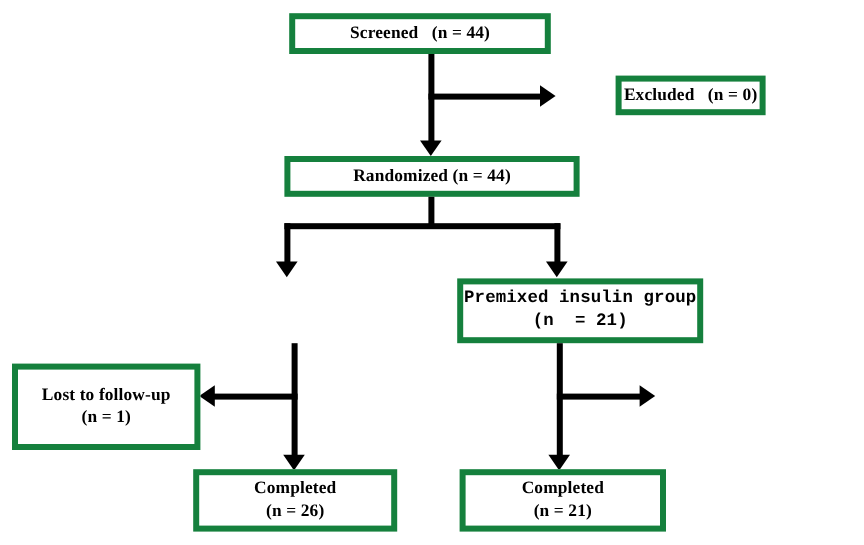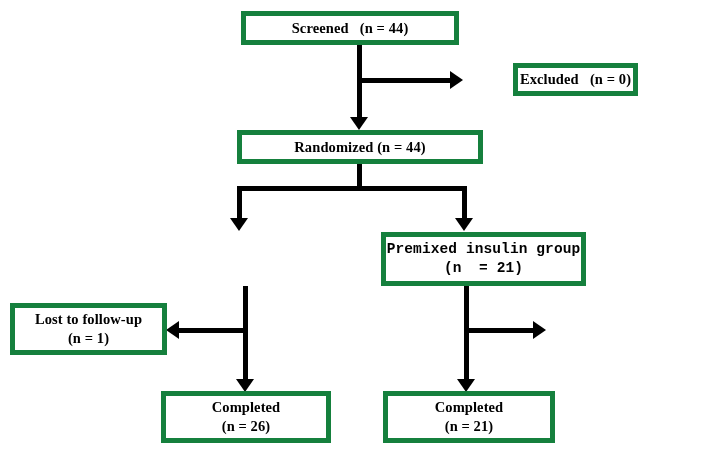--- a/index.html
+++ b/index.html
@@ -103,21 +103,21 @@
     <span class="ln">Premixed insulin group</span>
     <span class="ln">(n  = 21)</span>
   </div>
 
   <div class="arrow v-line" style="left:243px; top:286px; width:5px; height:96px;"></div>
   <div class="head head-down" style="left:236px; top:379px;"></div>
 
   <div class="arrow h-line" style="left:173px; top:328px; width:75px; height:5px;"></div>
   <div class="head head-left" style="left:166px; top:321px;"></div>
 
-  <div class="node" style="left:10px; top:303px; width:157px; height:52px;">
+  <div class="node" style="left:10px; top:303px; width:157px; height:72px;">
     <span class="ln">Lost to follow-up</span>
     <span class="ln">(n = 1)</span>
   </div>
 
   <div class="arrow v-line" style="left:464px; top:286px; width:5px; height:96px;"></div>
   <div class="head head-down" style="left:457px; top:379px;"></div>
 
   <div class="arrow h-line" style="left:464px; top:328px; width:72px; height:5px;"></div>
   <div class="head head-right" style="left:533px; top:321px;"></div>
 

